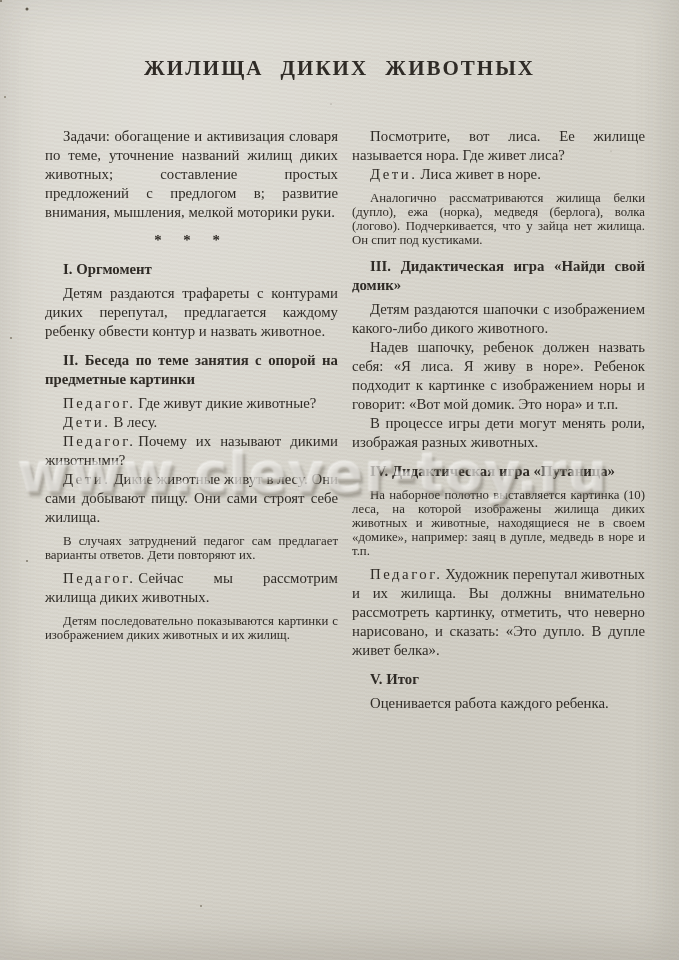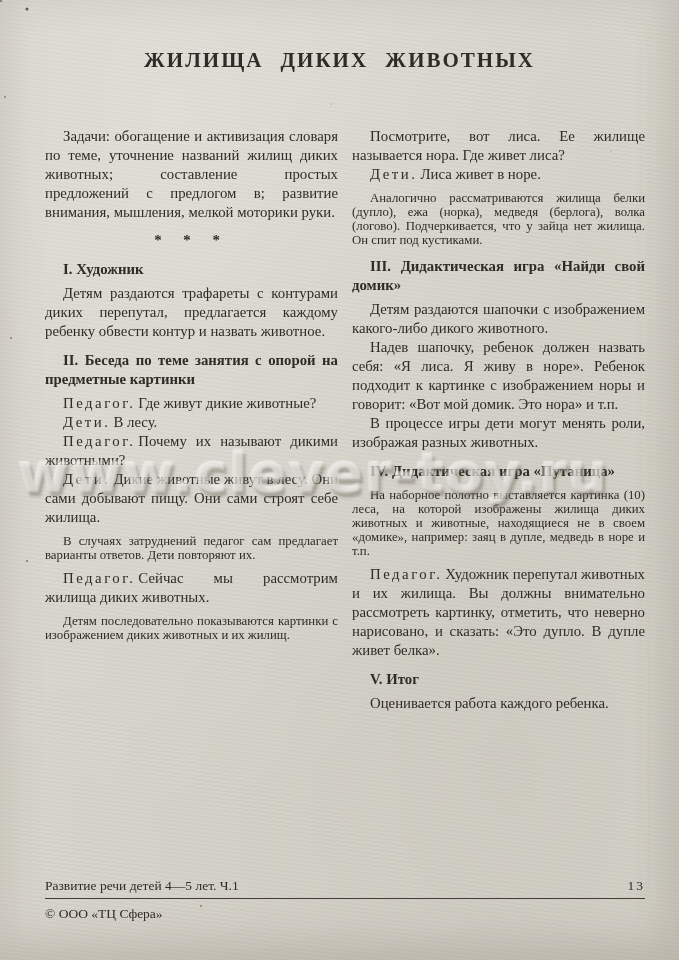--- a/index.html
+++ b/index.html
@@ -10,21 +10,21 @@
     background-image:
       radial-gradient(ellipse at 25% 12%, rgba(255,255,255,0.22), transparent 60%),
       radial-gradient(ellipse at 75% 80%, rgba(125,120,108,0.10), transparent 70%),
       repeating-linear-gradient(7deg, rgba(255,255,255,0.035) 0 2px, rgba(120,115,100,0.035) 2px 4px);
     box-shadow: inset 0 -18px 45px rgba(118,112,100,0.20), inset -12px 0 35px rgba(118,112,100,0.12), inset 0 10px 25px rgba(255,255,255,0.15);
     font-family:"Liberation Serif", serif;
     color:#2f2b26;
     overflow:hidden;
   }
   .title{
-    position:absolute;top:48px;left:0;right:0;
+    position:absolute;top:56px;left:0;right:0;
     margin:0;text-align:center;
     font-size:21px;font-weight:bold;
     letter-spacing:2px;word-spacing:10px;
   }
   .columns{
     position:absolute;top:127px;left:45px;width:600px;
     display:flex;gap:14px;
   }
   .col{
     width:293px;
@@ -65,21 +65,21 @@
 
   <h1 class="title">ЖИЛИЩА ДИКИХ ЖИВОТНЫХ</h1>
 
   <div class="watermark">www.clever-toy.ru</div>
 
   <div class="columns">
 
     <div class="col">
       <p class="para"><span class="ital">Задачи:</span><span> обогащение и активизация словаря по теме, уточнение названий жилищ диких животных; составление простых предложений с предлогом в; развитие внимания, мышления, мелкой моторики руки.</span></p>
       <p class="separator">* * *</p>
-      <p class="heading">I. Художник</p>
+      <p class="heading">I. Оргмомент</p>
       <p class="para">Детям раздаются трафареты с контурами диких перепутал, предлагается каждому ребенку обвести контур и назвать животное.</p>
       <p class="heading">II. Беседа по теме занятия с опорой на предметные картинки</p>
       <p class="dialog"><span class="speaker">Педагог.</span><span>Где живут дикие животные?</span></p>
       <p class="dialog"><span class="speaker">Дети.</span><span>В лесу.</span></p>
       <p class="dialog"><span class="speaker">Педагог.</span><span>Почему их называют дикими животными?</span></p>
       <p class="dialog"><span class="speaker">Дети.</span><span>Дикие животные живут в лесу. Они сами добывают пищу. Они сами строят себе жилища.</span></p>
       <p class="note">В случаях затруднений педагог сам предлагает варианты ответов. Дети повторяют их.</p>
       <p class="dialog"><span class="speaker">Педагог.</span><span>Сейчас мы рассмотрим жилища диких животных.</span></p>
       <p class="note">Детям последовательно показываются картинки с изображением диких животных и их жилищ.</p>
     </div>
@@ -94,21 +94,13 @@
       <p class="para">В процессе игры дети могут менять роли, изображая разных животных.</p>
       <p class="heading">IV. Дидактическая игра «Путаница»</p>
       <p class="note">На наборное полотно выставляется картинка (10) леса, на которой изображены жилища диких животных и животные, находящиеся не в своем «домике», например: заяц в дупле, медведь в норе и т.п.</p>
       <p class="dialog"><span class="speaker">Педагог.</span><span>Художник перепутал животных и их жилища. Вы должны внимательно рассмотреть картинку, отметить, что неверно нарисовано, и сказать: «Это дупло. В дупле живет белка».</span></p>
       <p class="heading">V. Итог</p>
       <p class="para">Оценивается работа каждого ребенка.</p>
     </div>
 
   </div>
 
-  <div class="footer">
-    <div class="footer-row">
-      <span>Развитие речи детей 4—5 лет. Ч.1</span>
-      <span class="footer-page">13</span>
-    </div>
-    <hr class="footer-rule">
-    <div>© ООО «ТЦ Сфера»</div>
-  </div>
 </div>
 
 </body></html>

